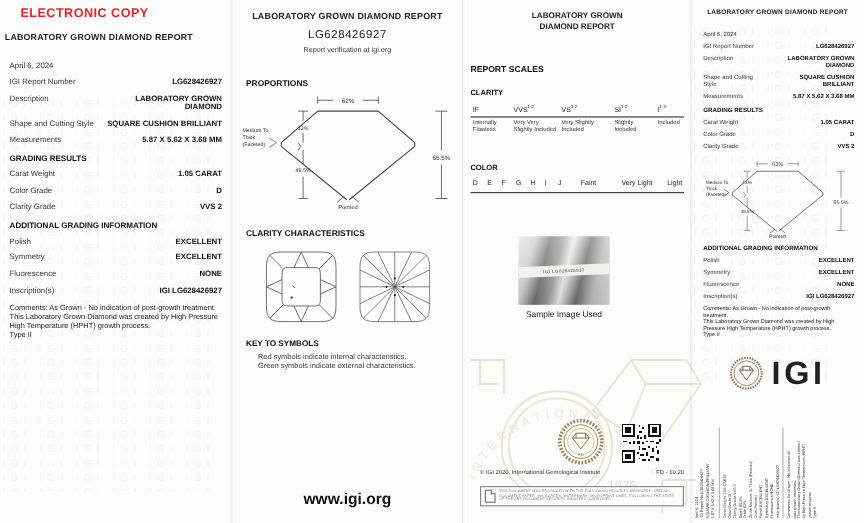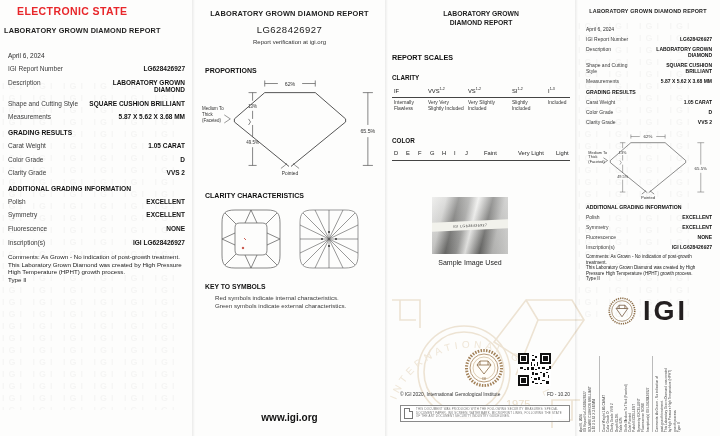--- a/index.html
+++ b/index.html
@@ -43,21 +43,21 @@
   .midtitle { font-size:7.4px; font-weight:bold; letter-spacing:0.2px; color:#222; }
   .midnum { font-size:9.5px; margin-top:6px; letter-spacing:0.5px; color:#222; }
   .midverify { font-size:6px; margin-top:4px; color:#333; }
   .prop-h { font-weight:bold; font-size:7px; margin:22px 0 0 12px; color:#111; }
   .propsvg { display:block; margin:4px auto 0 auto; }
   .cc-h { font-weight:bold; font-size:7px; margin:16px 0 0 12px; color:#111; }
   .ccrow { display:flex; justify-content:center; gap:14px; margin-top:8px; }
   .keyh { font-weight:bold; font-size:6.8px; margin:12px 0 0 12px; color:#111; }
   .keyline { font-size:6.2px; line-height:7.8px; margin-left:22px; color:#3a3a3a; }
   .website { position:absolute; left:0; right:0; bottom:13px; text-align:center;
-    font-weight:bold; font-size:10px; color:#111; }
+    font-weight:bold; font-size:13px; color:#111; }
 
   svg text { font-family:"Liberation Sans", sans-serif; }
   .dim { stroke:#555; stroke-width:0.7; fill:none; }
   .gem { stroke:#444; stroke-width:0.9; fill:none; }
   .dimtxt { fill:#333; }
 
   
   .sc-head { text-align:center; font-size:6.8px; font-weight:bold; line-height:8.5px;
     padding-top:10px; color:#222; }
   .gs-h { font-weight:bold; font-size:7.2px; margin:26px 0 0 6px; color:#111; }
@@ -130,21 +130,21 @@
     <text x="120" y="128" font-size="11" fill="#e9ddc9">1975</text>
     <defs>
         <path id="arcp" d="M 10 120 A 80 80 0 0 1 160 120"></path>
       </defs>
     <text font-size="10" fill="#efe6d7" letter-spacing="4">
       <textPath href="#arcp">INTERNATIONAL GEMOLOGICAL</textPath>
     </text>
   </svg>
 
   <div class="panel p-left">
-    <div class="ecopy">ELECTRONIC STATE</div>
+    <div class="ecopy">ELECTRONIC COPY</div>
     <div class="doctitle">LABORATORY GROWN DIAMOND REPORT</div>
     <div class="date">April 6, 2024</div>
 
     <div class="kv">
       <span class="lbl">IGI Report Number</span>
       <span class="val">LG628426927</span>
     </div>
     <div class="kv">
       <span class="lbl">Description</span>
       <span class="val">LABORATORY GROWN DIAMOND</span>

